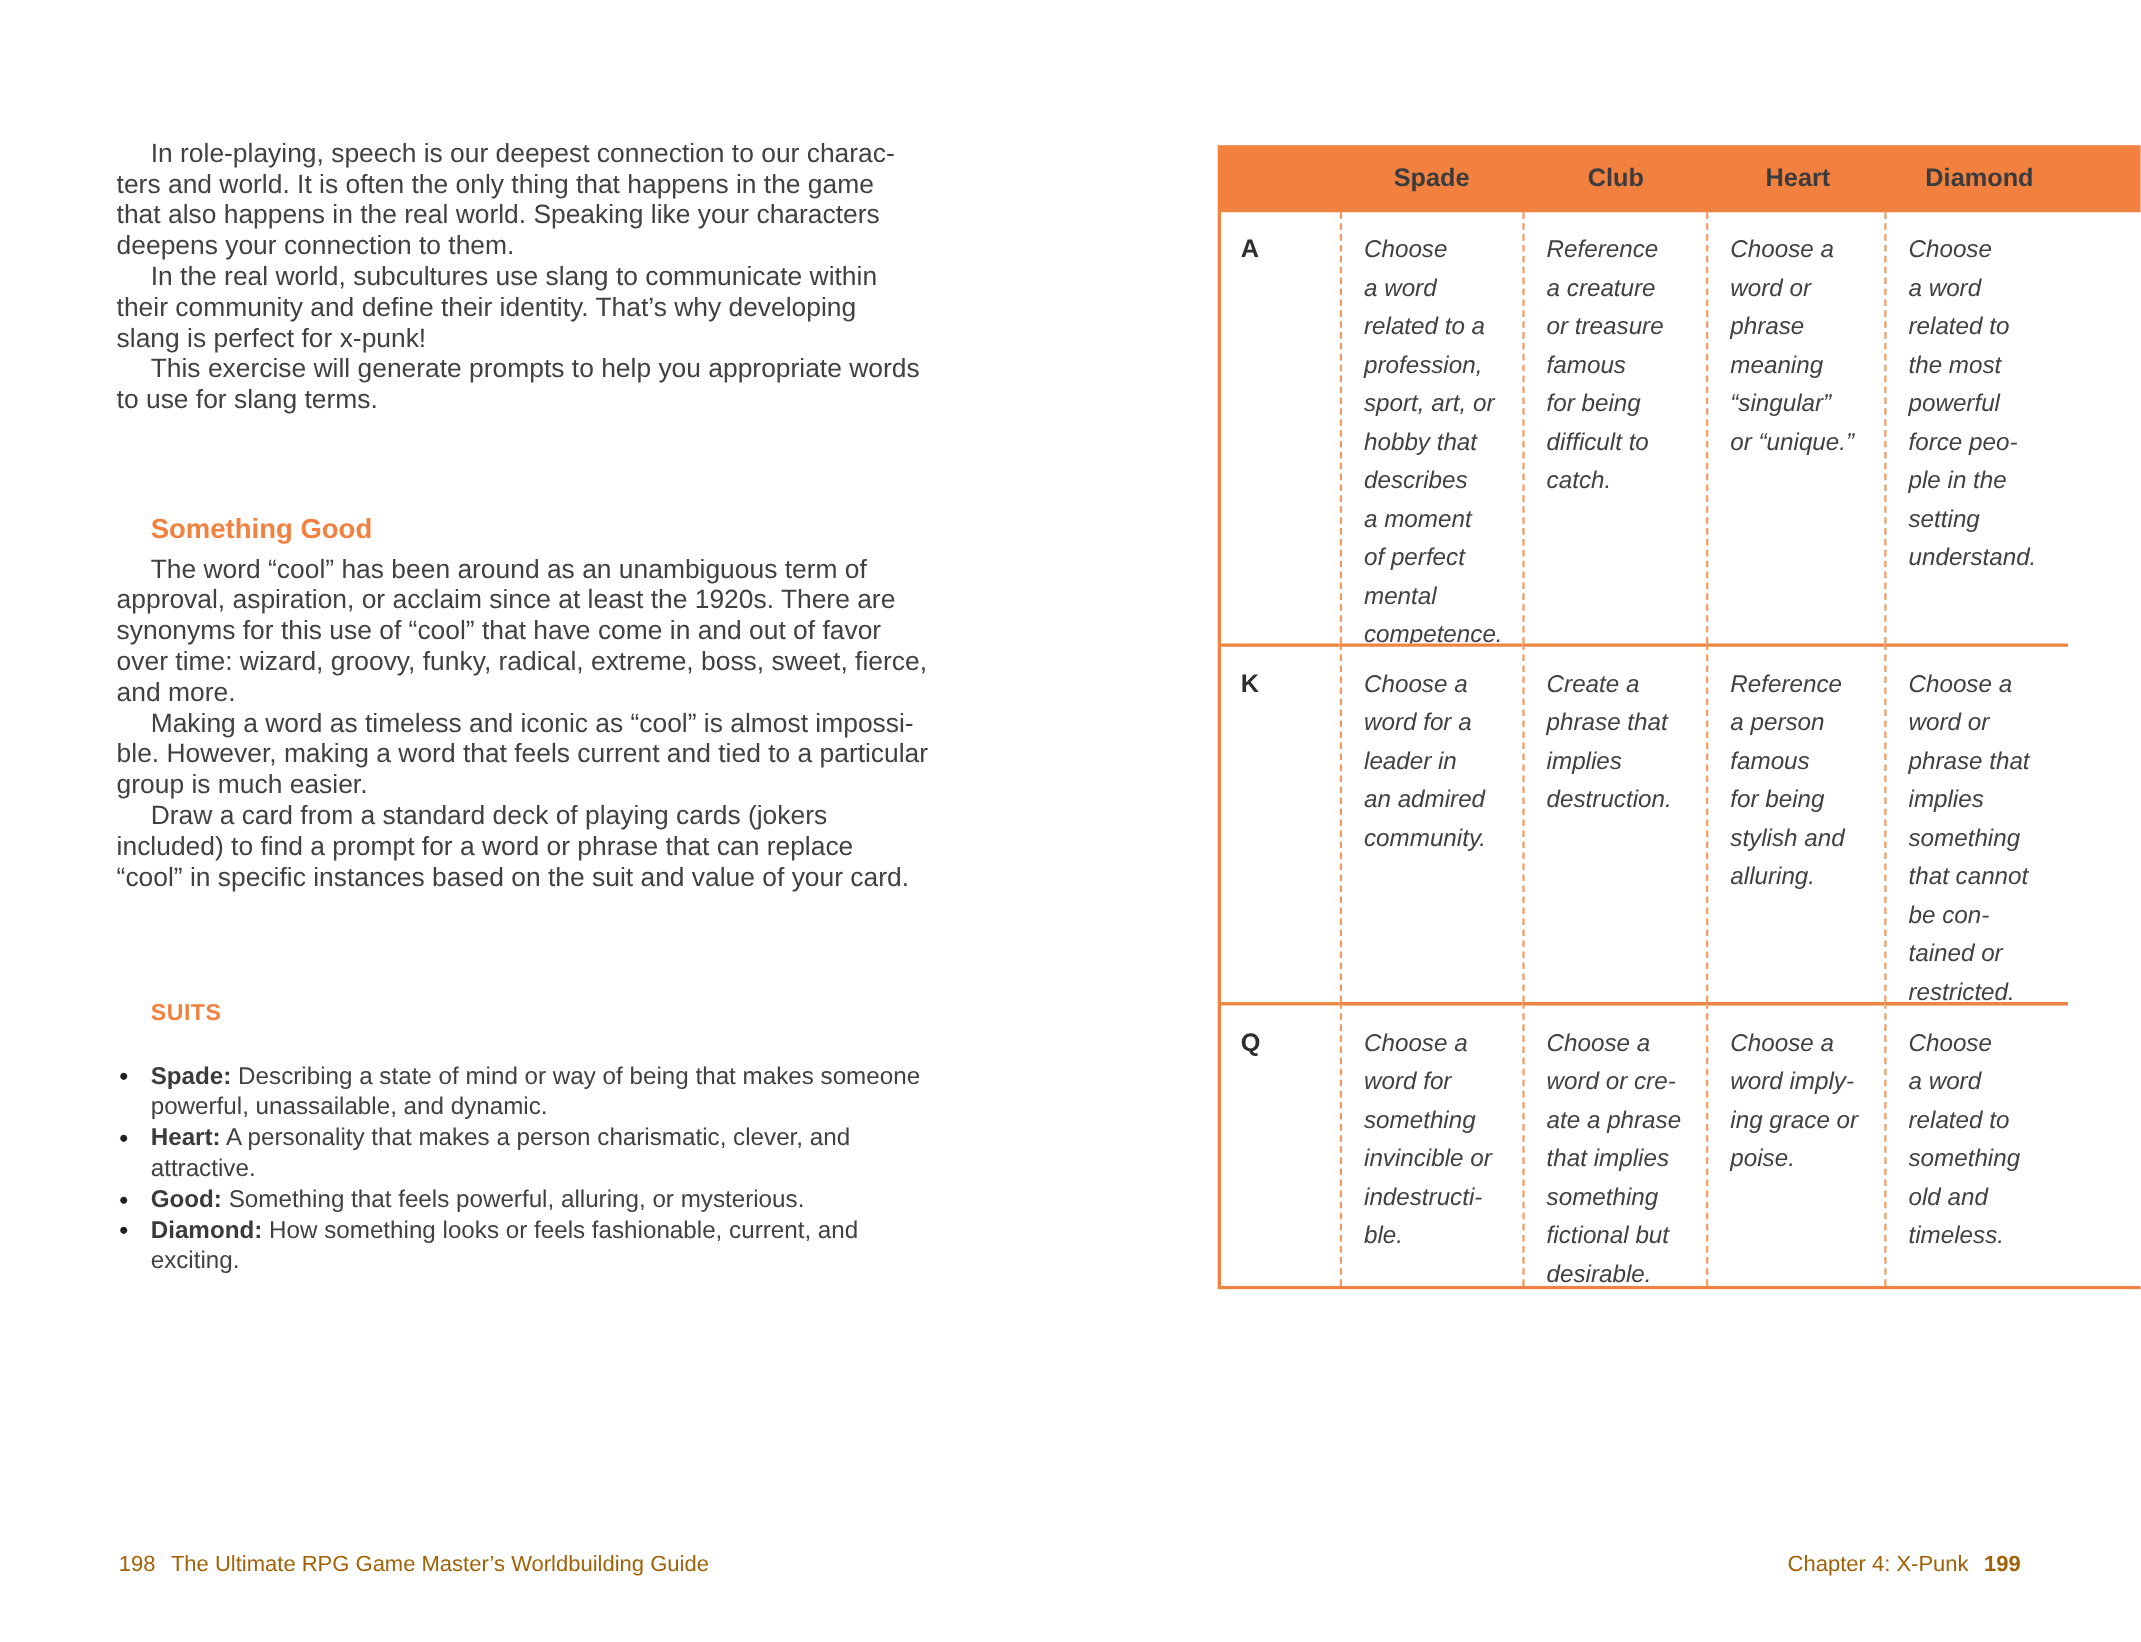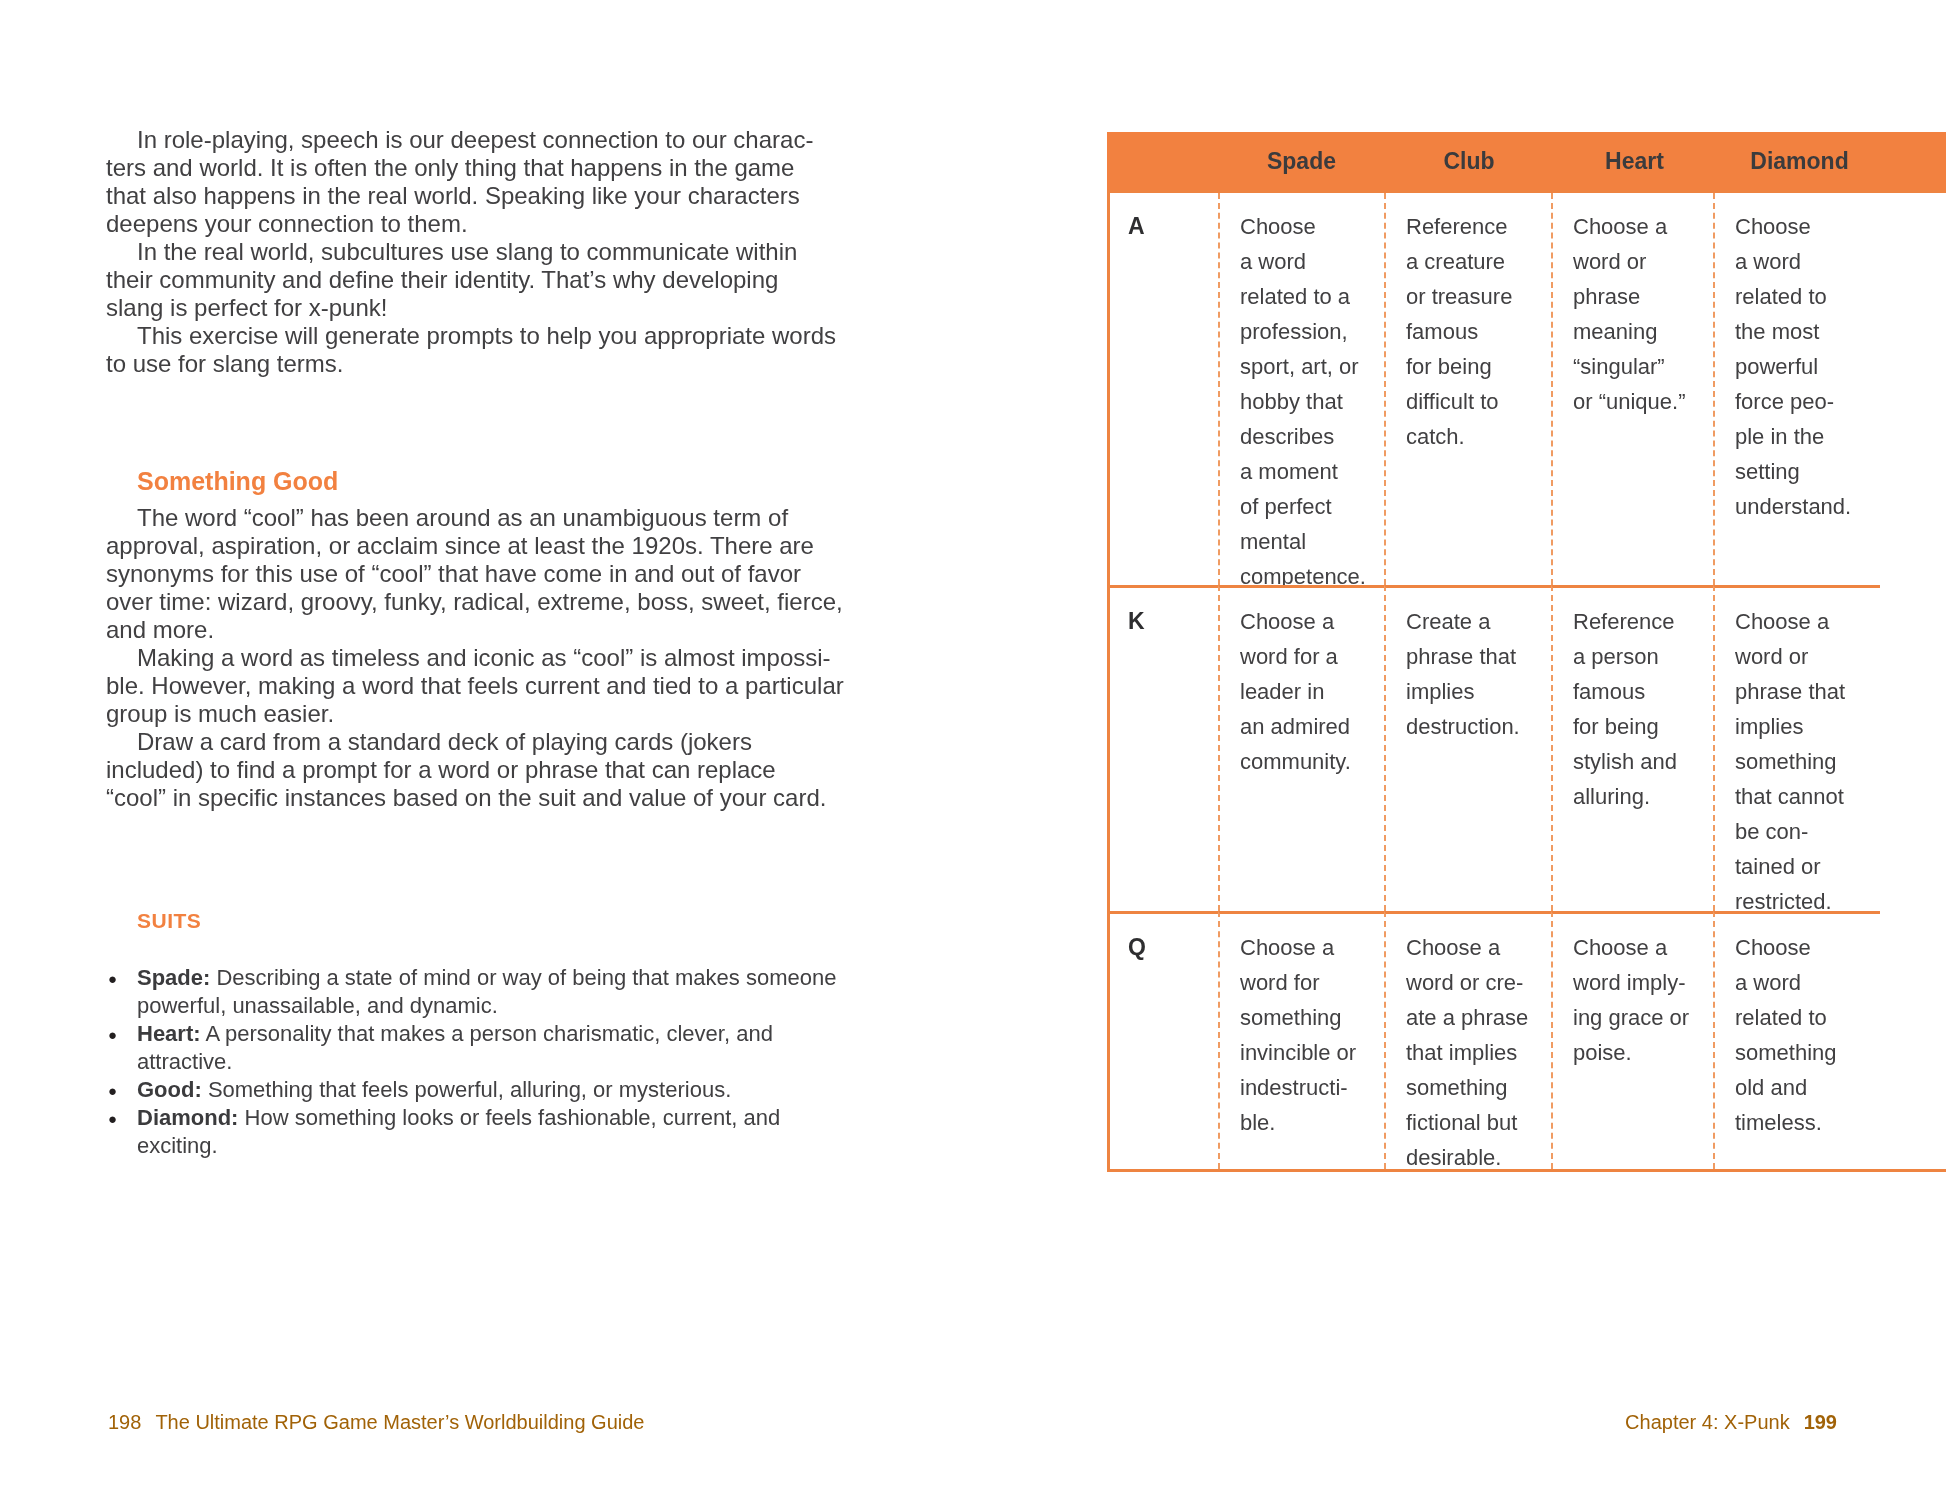--- a/index.html
+++ b/index.html
@@ -85,21 +85,21 @@
     color: #414042;
     box-sizing: border-box;
     overflow: hidden;
   }
   .cell.label {
     padding-left: 18px;
     font-weight: bold;
     font-size: 23px;
     color: #2e2e30;
   }
-  .cell.dl { border-left: 2px dashed #f09b62; }
+  .cell.dl { border-left: 2px dashed #f09b62; font-style: italic; }
   .cell.rt { border-top: 3px solid #ee8441; }
   
   .footer {
     position: absolute;
     top: 1410px;
     font-size: 20px;
     line-height: 24px;
     color: #a16207;
     white-space: nowrap;
   }

